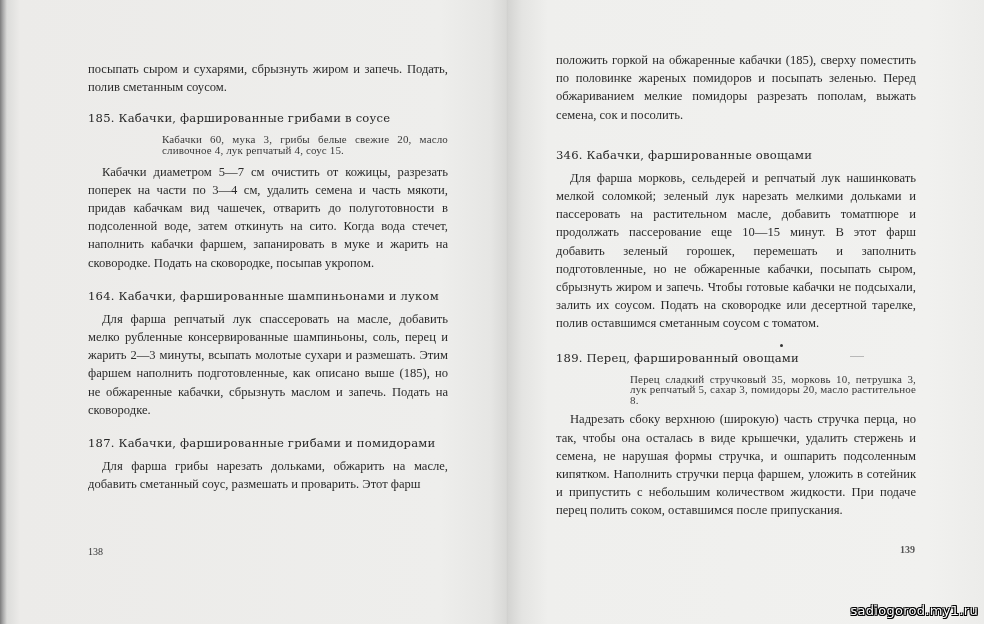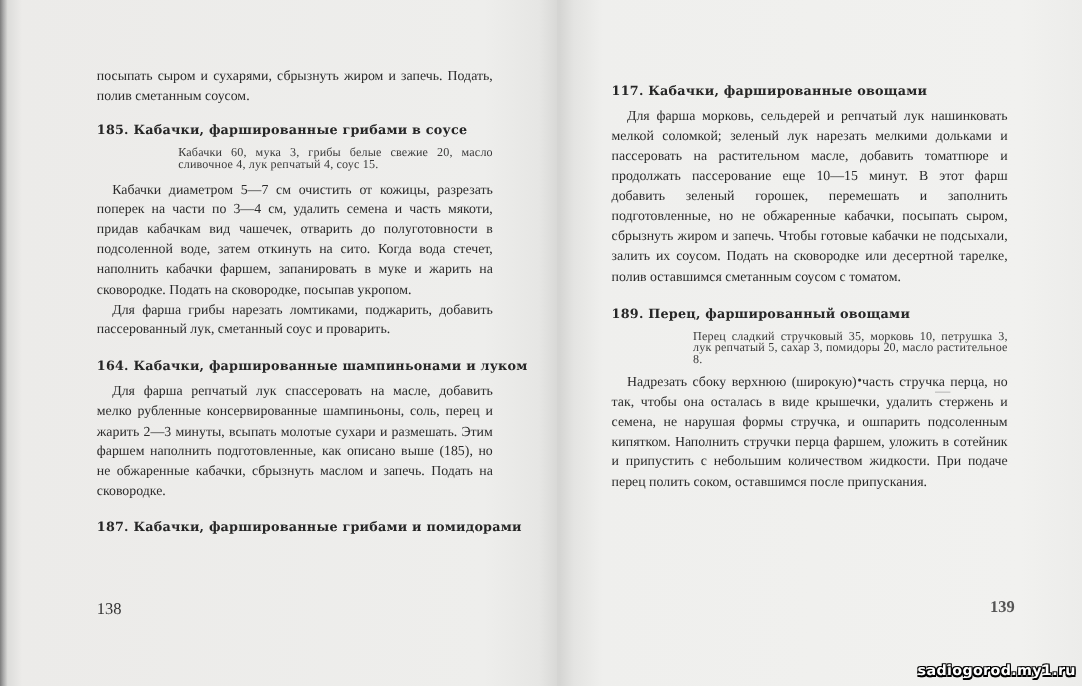--- a/index.html
+++ b/index.html
@@ -19,65 +19,66 @@
   .page-right {
     width: 476px;
     background: linear-gradient(to right, #d4d4d2 0px, #e4e4e2 14px, #efefed 40px, #f1f1ef 420px, #ececea 476px);
   }
   .text-block { position: absolute; }
   .page-left .text-block { left: 88px; top: 60px; width: 360px; }
   .page-right .text-block { left: 48px; top: 51px; width: 360px; }
   p { margin: 0; font-size: 12.6px; line-height: 18.2px; text-align: justify; }
   p.indent { text-indent: 14px; }
   h3 {
-    margin: 0; font-family: "DejaVu Serif", serif; font-weight: bold;
+    margin: 0; font-family: "DejaVu Serif", serif; font-weight: normal;
     font-size: 11.6px; letter-spacing: 0.2px; color: #262626; white-space: nowrap;
   }
   .ingr {
     margin: 0 0 0 74px; font-size: 11px; line-height: 10.6px;
     text-align: justify; color: #3a3a3a; letter-spacing: 0.15px;
   }
-  .page-num { position: absolute; font-size: 15px; color: #333; }
+  .page-num { position: absolute; font-size: 10px; color: #333; }
   .page-left .page-num { left: 88px; top: 546px; }
   .page-right .page-num { left: 392px; top: 544px; color: #555; font-weight: bold; }
   .watermark {
     position: absolute; right: 6px; top: 603px;
-    font-family: "DejaVu Sans", sans-serif; font-weight: bold; font-size: 13px;
+    font-family: "DejaVu Sans", sans-serif; font-weight: normal; font-size: 13px;
     color: #ffffff; letter-spacing: 0.3px;
     text-shadow: 1px 1px 0 #000, -1px -1px 0 #000, 1px -1px 0 #000, -1px 1px 0 #000, 0 1px 0 #000, 1px 0 0 #000;
   }
   .mark-dot { position: absolute; width: 3px; height: 3px; background: #333; border-radius: 50%; }
   .mark-dash { position: absolute; width: 14px; height: 1px; background: #b8b8b8; }
 </style>
 </head>
 <body>
 
 <div class="spread">
 
   <div class="page page-left">
     <div class="text-block">
       <p>посыпать сыром и сухарями, сбрызнуть жиром и запечь. Подать, полив сметанным соусом.</p>
 
       <h3 style="margin-top:15px">185. Кабачки, фаршированные грибами в соусе</h3>
       <p class="ingr" style="margin-top:9px">Кабачки 60, мука 3, грибы белые свежие 20, масло сливочное 4, лук репчатый 4, соус 15.</p>
       <p class="indent" style="margin-top:7px">Кабачки диаметром 5—7 см очистить от кожицы, разрезать поперек на части по 3—4 см, удалить семена и часть мякоти, придав кабачкам вид чашечек, отварить до полуготовности в подсоленной воде, затем откинуть на сито. Когда вода стечет, наполнить кабачки фаршем, запанировать в муке и жарить на сковородке. Подать на сковородке, посыпав укропом.</p>
-      <p class="indent">Для фарша грибы нарезать ломтиками, поджарить, добавить пассерованный лук, сметанный соус и проварить.</p>
 
       <h3 style="margin-top:17px">164. Кабачки, фаршированные шампиньонами и луком</h3>
       <p class="indent" style="margin-top:7px">Для фарша репчатый лук спассеровать на масле, добавить мелко рубленные консервированные шампиньоны, соль, перец и жарить 2—3 минуты, всыпать молотые сухари и размешать. Этим фаршем наполнить подготовленные, как описано выше (185), но не обжаренные кабачки, сбрызнуть маслом и запечь. Подать на сковородке.</p>
 
       <h3 style="margin-top:17px">187. Кабачки, фаршированные грибами и помидорами</h3>
+      <p class="indent" style="margin-top:7px">Для фарша грибы нарезать дольками, обжарить на масле, добавить сметанный соус, размешать и проварить. Этот фарш</p>
     </div>
     <div class="page-num">138</div>
   </div>
 
   <div class="page page-right">
     <div class="text-block">
+      <p>положить горкой на обжаренные кабачки (185), сверху поместить по половинке жареных помидоров и посыпать зеленью. Перед обжариванием мелкие помидоры разрезать пополам, выжать семена, сок и посолить.</p>
 
-      <h3 style="margin-top:24px">117. Кабачки, фаршированные овощами</h3>
+      <h3 style="margin-top:24px">346. Кабачки, фаршированные овощами</h3>
       <p class="indent" style="margin-top:7px">Для фарша морковь, сельдерей и репчатый лук нашинковать мелкой соломкой; зеленый лук нарезать мелкими дольками и пассеровать на растительном масле, добавить томатпюре и продолжать пассерование еще 10—15 минут. В этот фарш добавить зеленый горошек, перемешать и заполнить подготовленные, но не обжаренные кабачки, посыпать сыром, сбрызнуть жиром и запечь. Чтобы готовые кабачки не подсыхали, залить их соусом. Подать на сковородке или десертной тарелке, полив оставшимся сметанным соусом с томатом.</p>
 
       <h3 style="margin-top:18px">189. Перец, фаршированный овощами</h3>
       <p class="ingr" style="margin-top:9px">Перец сладкий стручковый 35, морковь 10, петрушка 3, лук репчатый 5, сахар 3, помидоры 20, масло растительное 8.</p>
       <p class="indent" style="margin-top:5px">Надрезать сбоку верхнюю (широкую) часть стручка перца, но так, чтобы она осталась в виде крышечки, удалить стержень и семена, не нарушая формы стручка, и ошпарить подсоленным кипятком. Наполнить стручки перца фаршем, уложить в сотейник и припустить с небольшим количеством жидкости. При подаче перец полить соком, оставшимся после припускания.</p>
     </div>
     <div class="mark-dot" style="left:272px; top:344px"></div>
     <div class="mark-dash" style="left:342px; top:356px"></div>
     <div class="page-num">139</div>
   </div>

